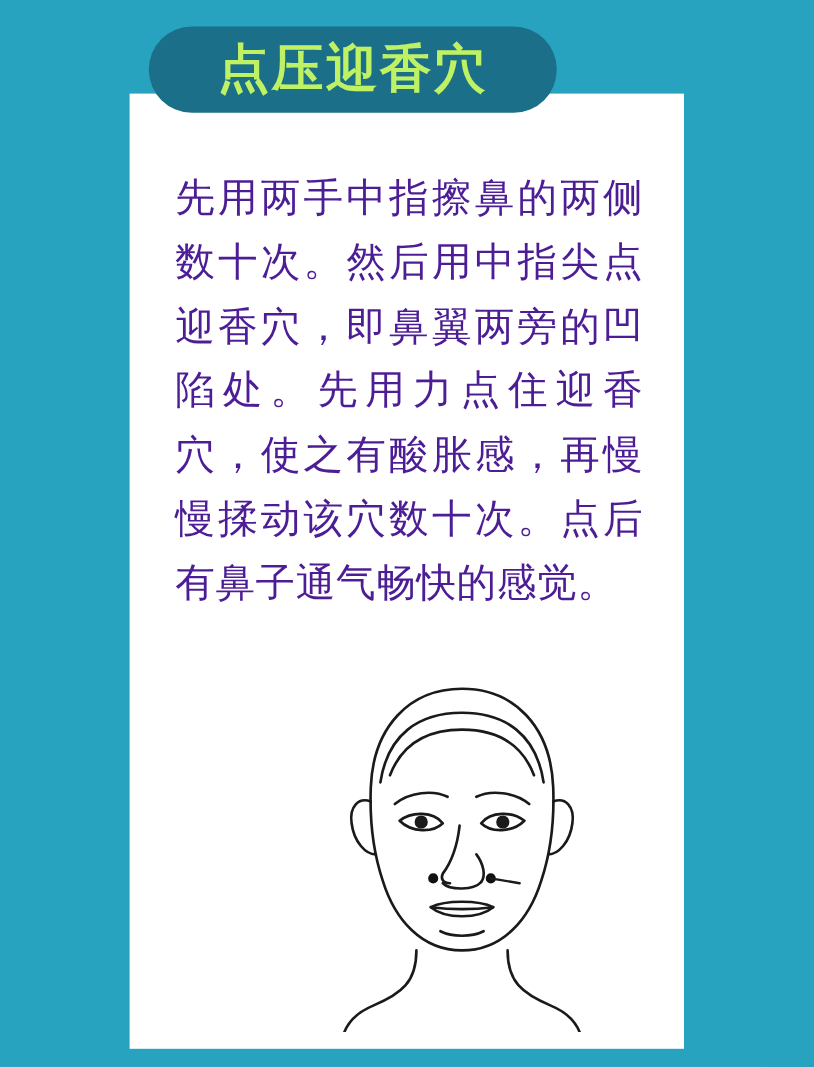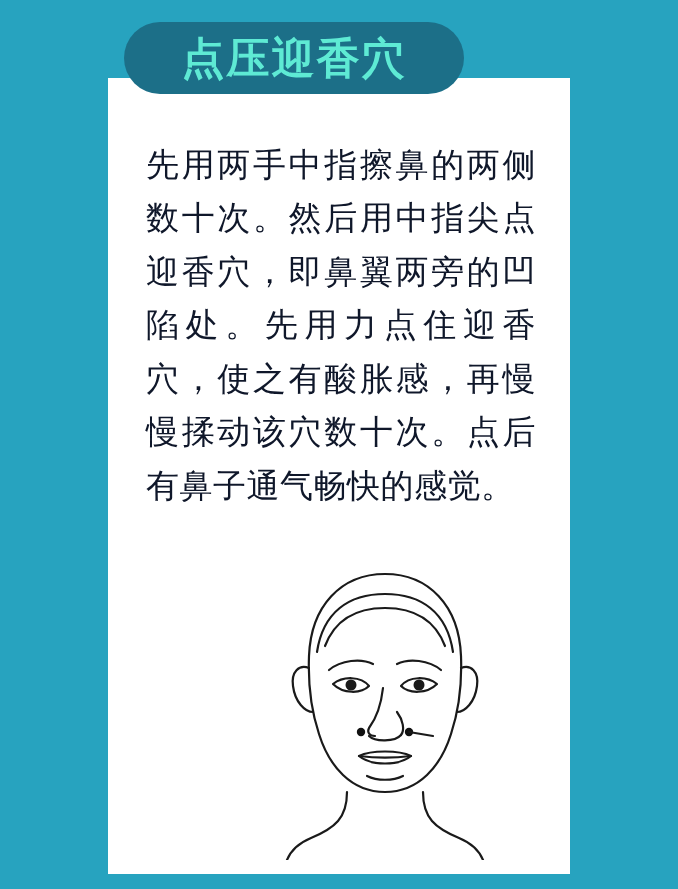--- a/index.html
+++ b/index.html
@@ -37,37 +37,37 @@
     width: 340px;
     height: 72px;
     background: #1c6f88;
     border-radius: 36px;
     display: flex;
     align-items: center;
     justify-content: center;
     z-index: 5;
   }
   .title-text {
-    color: #5eead4;
+    color: #bef264;
     font-size: 43px;
     font-weight: bold;
     letter-spacing: 2px;
     font-family: Liberation Serif, serif;
     line-height: 1;
     white-space: nowrap;
   }
   
   .body-text {
     position: absolute;
     left: 146px;
     top: 138px;
     width: 390px;
     font-size: 33px;
     line-height: 1.62;
-    color: #0f172a;
+    color: #4c1d95;
     font-family: "DejaVu Serif", "Liberation Serif", serif;
     text-align: justify;
     text-justify: inter-ideograph;
     letter-spacing: 0.5px;
   }
   
   .figure {
     position: absolute;
     left: 255px;
     top: 560px;

